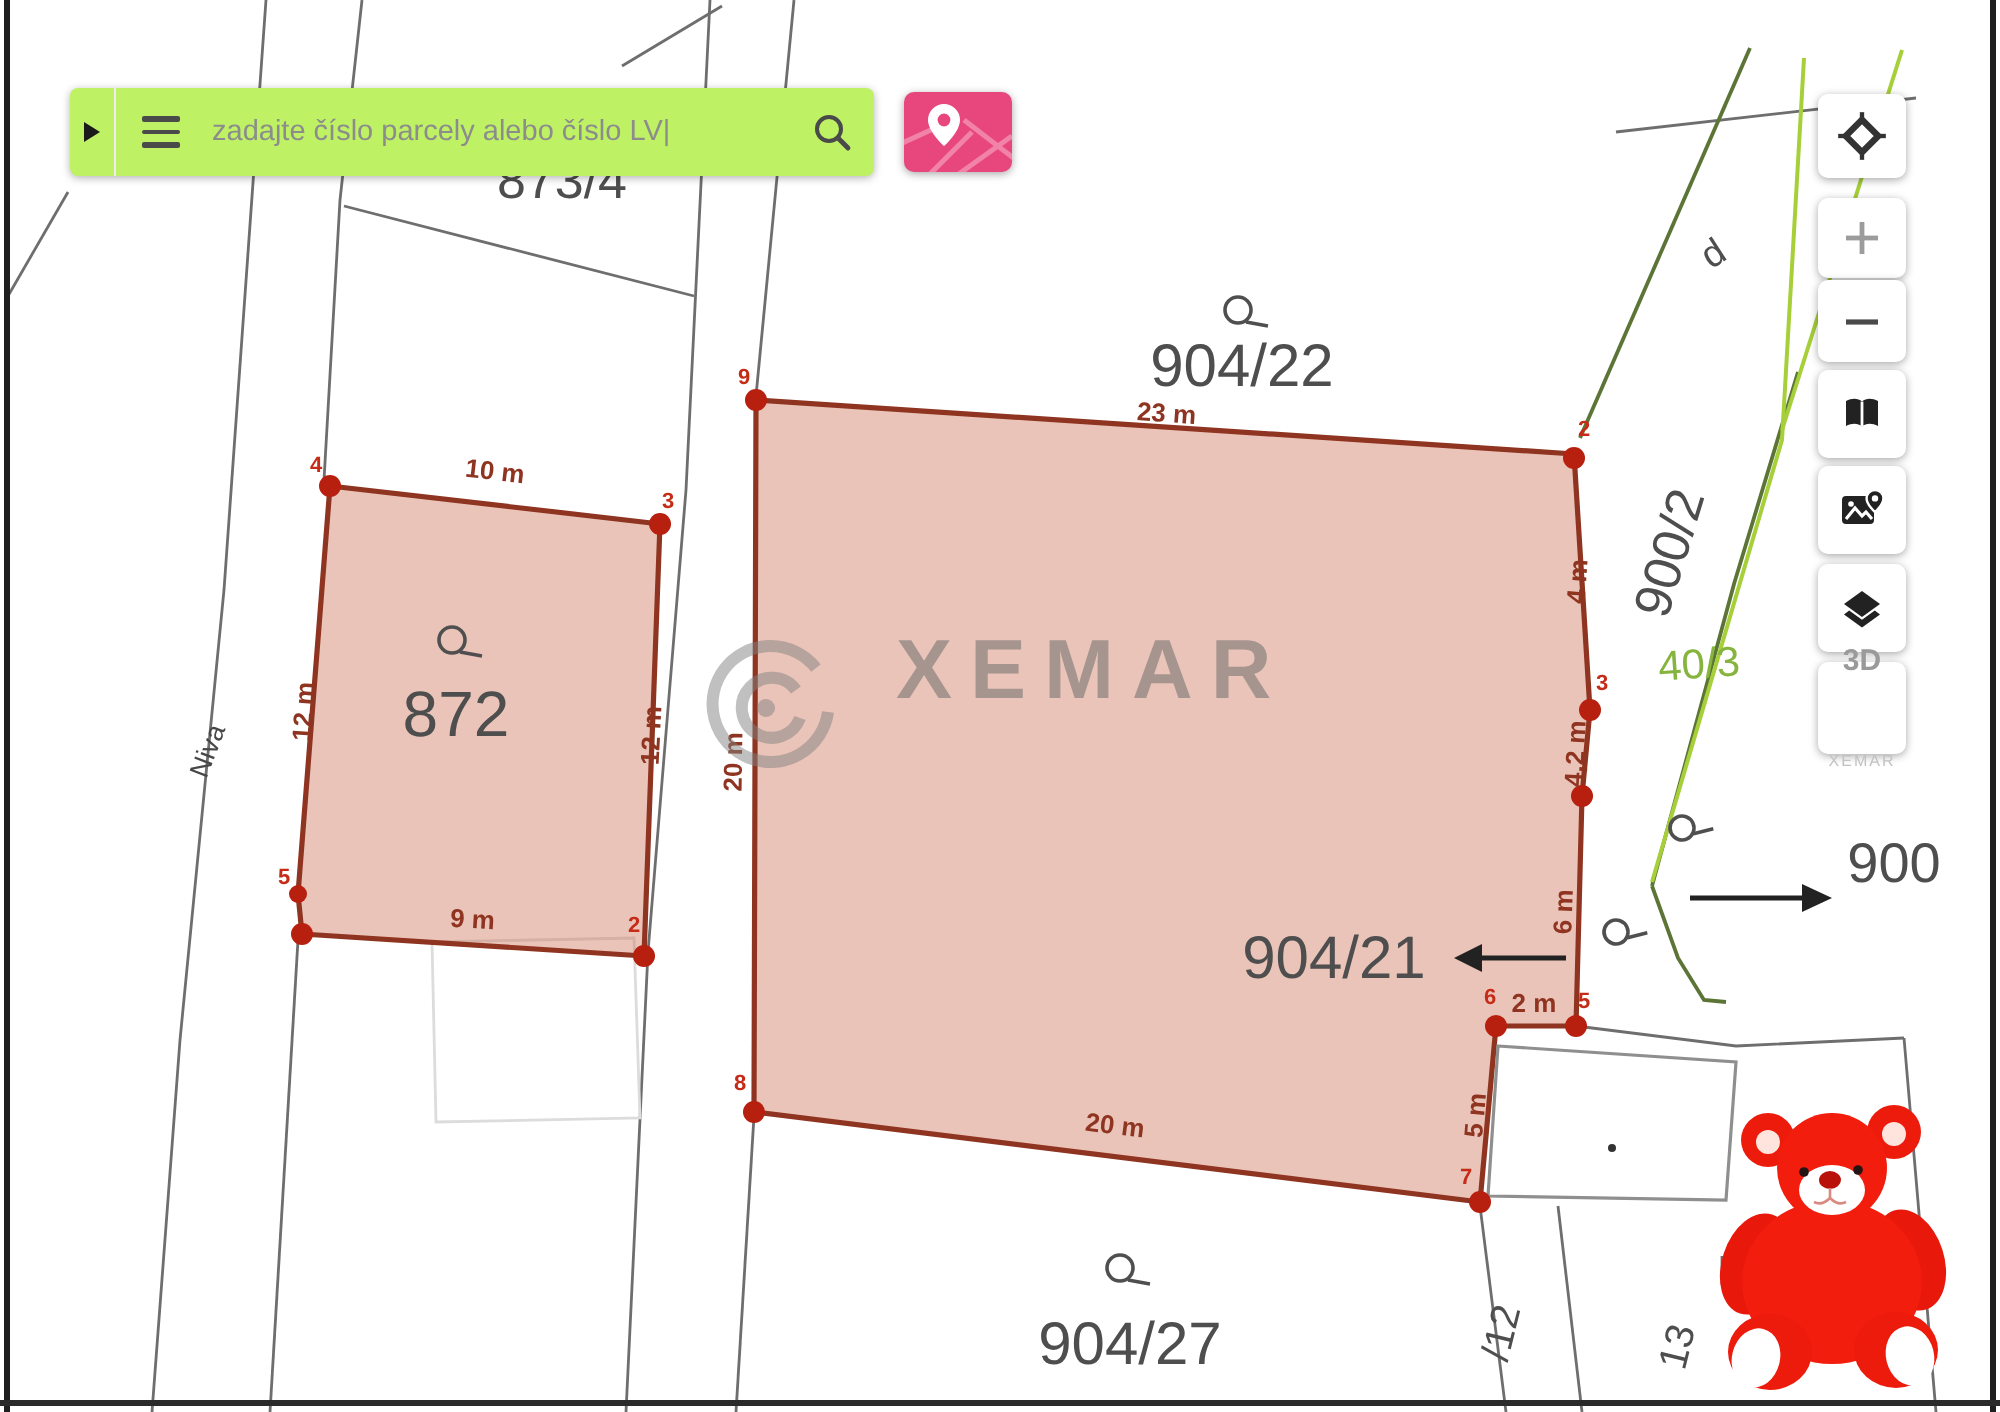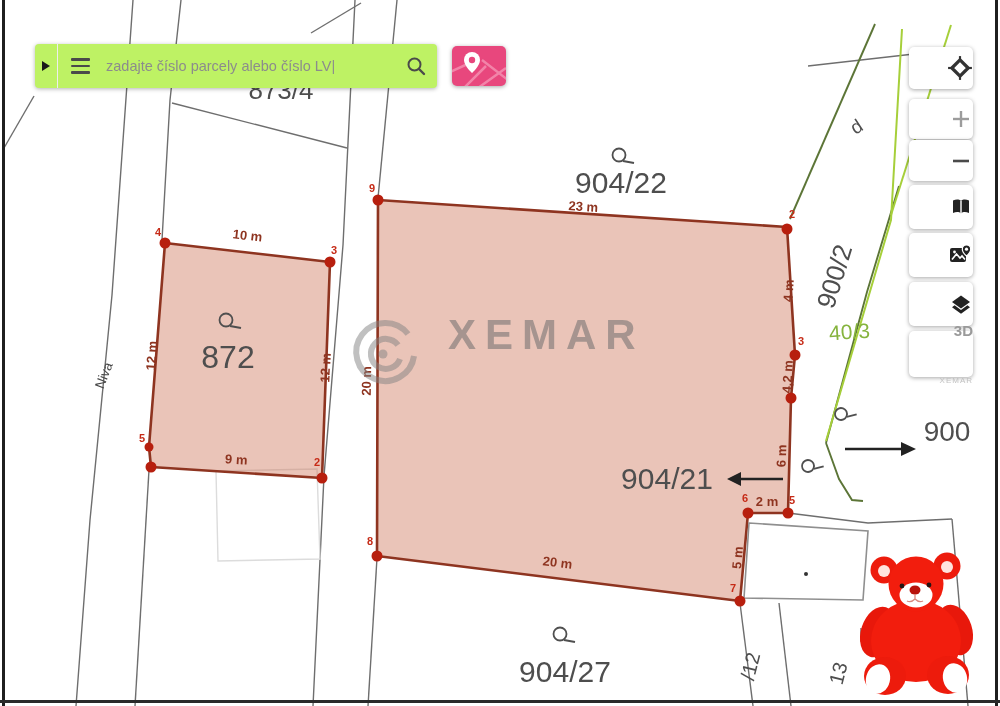--- a/index.html
+++ b/index.html
@@ -46,22 +46,22 @@
   .sb-menu span{display:block;width:19px;height:2.4px;background:#4a4a4a;border-radius:1px;}
   .sb-input{flex:1;border:none;outline:none;font-size:14.5px;color:#555;background:transparent;
             font-family:"Liberation Sans",sans-serif;padding:0 4px;}
   .sb-input::placeholder{color:#8c8c8c;opacity:1;}
   .sb-search{width:42px;height:100%;display:flex;align-items:center;justify-content:center;cursor:pointer;}
 
   .mapstyle{position:absolute;left:452px;top:46px;width:54px;height:40px;background:#e8477d;
             border-radius:5px;box-shadow:0 1px 4px rgba(0,0,0,0.35);cursor:pointer;overflow:hidden;}
 
   
-  .ctl{position:absolute;left:909px;width:64px;background:#fff;border-radius:5px;
-       box-shadow:0 1px 4px rgba(0,0,0,0.35);display:flex;align-items:flex-end;justify-content:center;
+  .ctl{position:absolute;left:909px;width:44px;background:#fff;border-radius:5px;
+       box-shadow:0 1px 4px rgba(0,0,0,0.35);display:flex;align-items:center;justify-content:center;
        flex-direction:column;cursor:pointer;gap:36px;}
   .td{font-size:15px;font-weight:bold;color:#9a9a9a;line-height:1;}
   .test{font-size:8px;color:#c2c2c2;letter-spacing:1px;line-height:1;margin-top:3px;}
 
   
   .breadcrumb{position:absolute;left:38px;top:653px;font-size:12.5px;color:#3d3d3d;cursor:pointer;}
 
   
   .b-left{position:absolute;left:2px;top:0;width:3px;height:706px;background:#1f1f1f;}
   .b-right{position:absolute;left:995px;top:0;width:3px;height:706px;background:#1f1f1f;}

